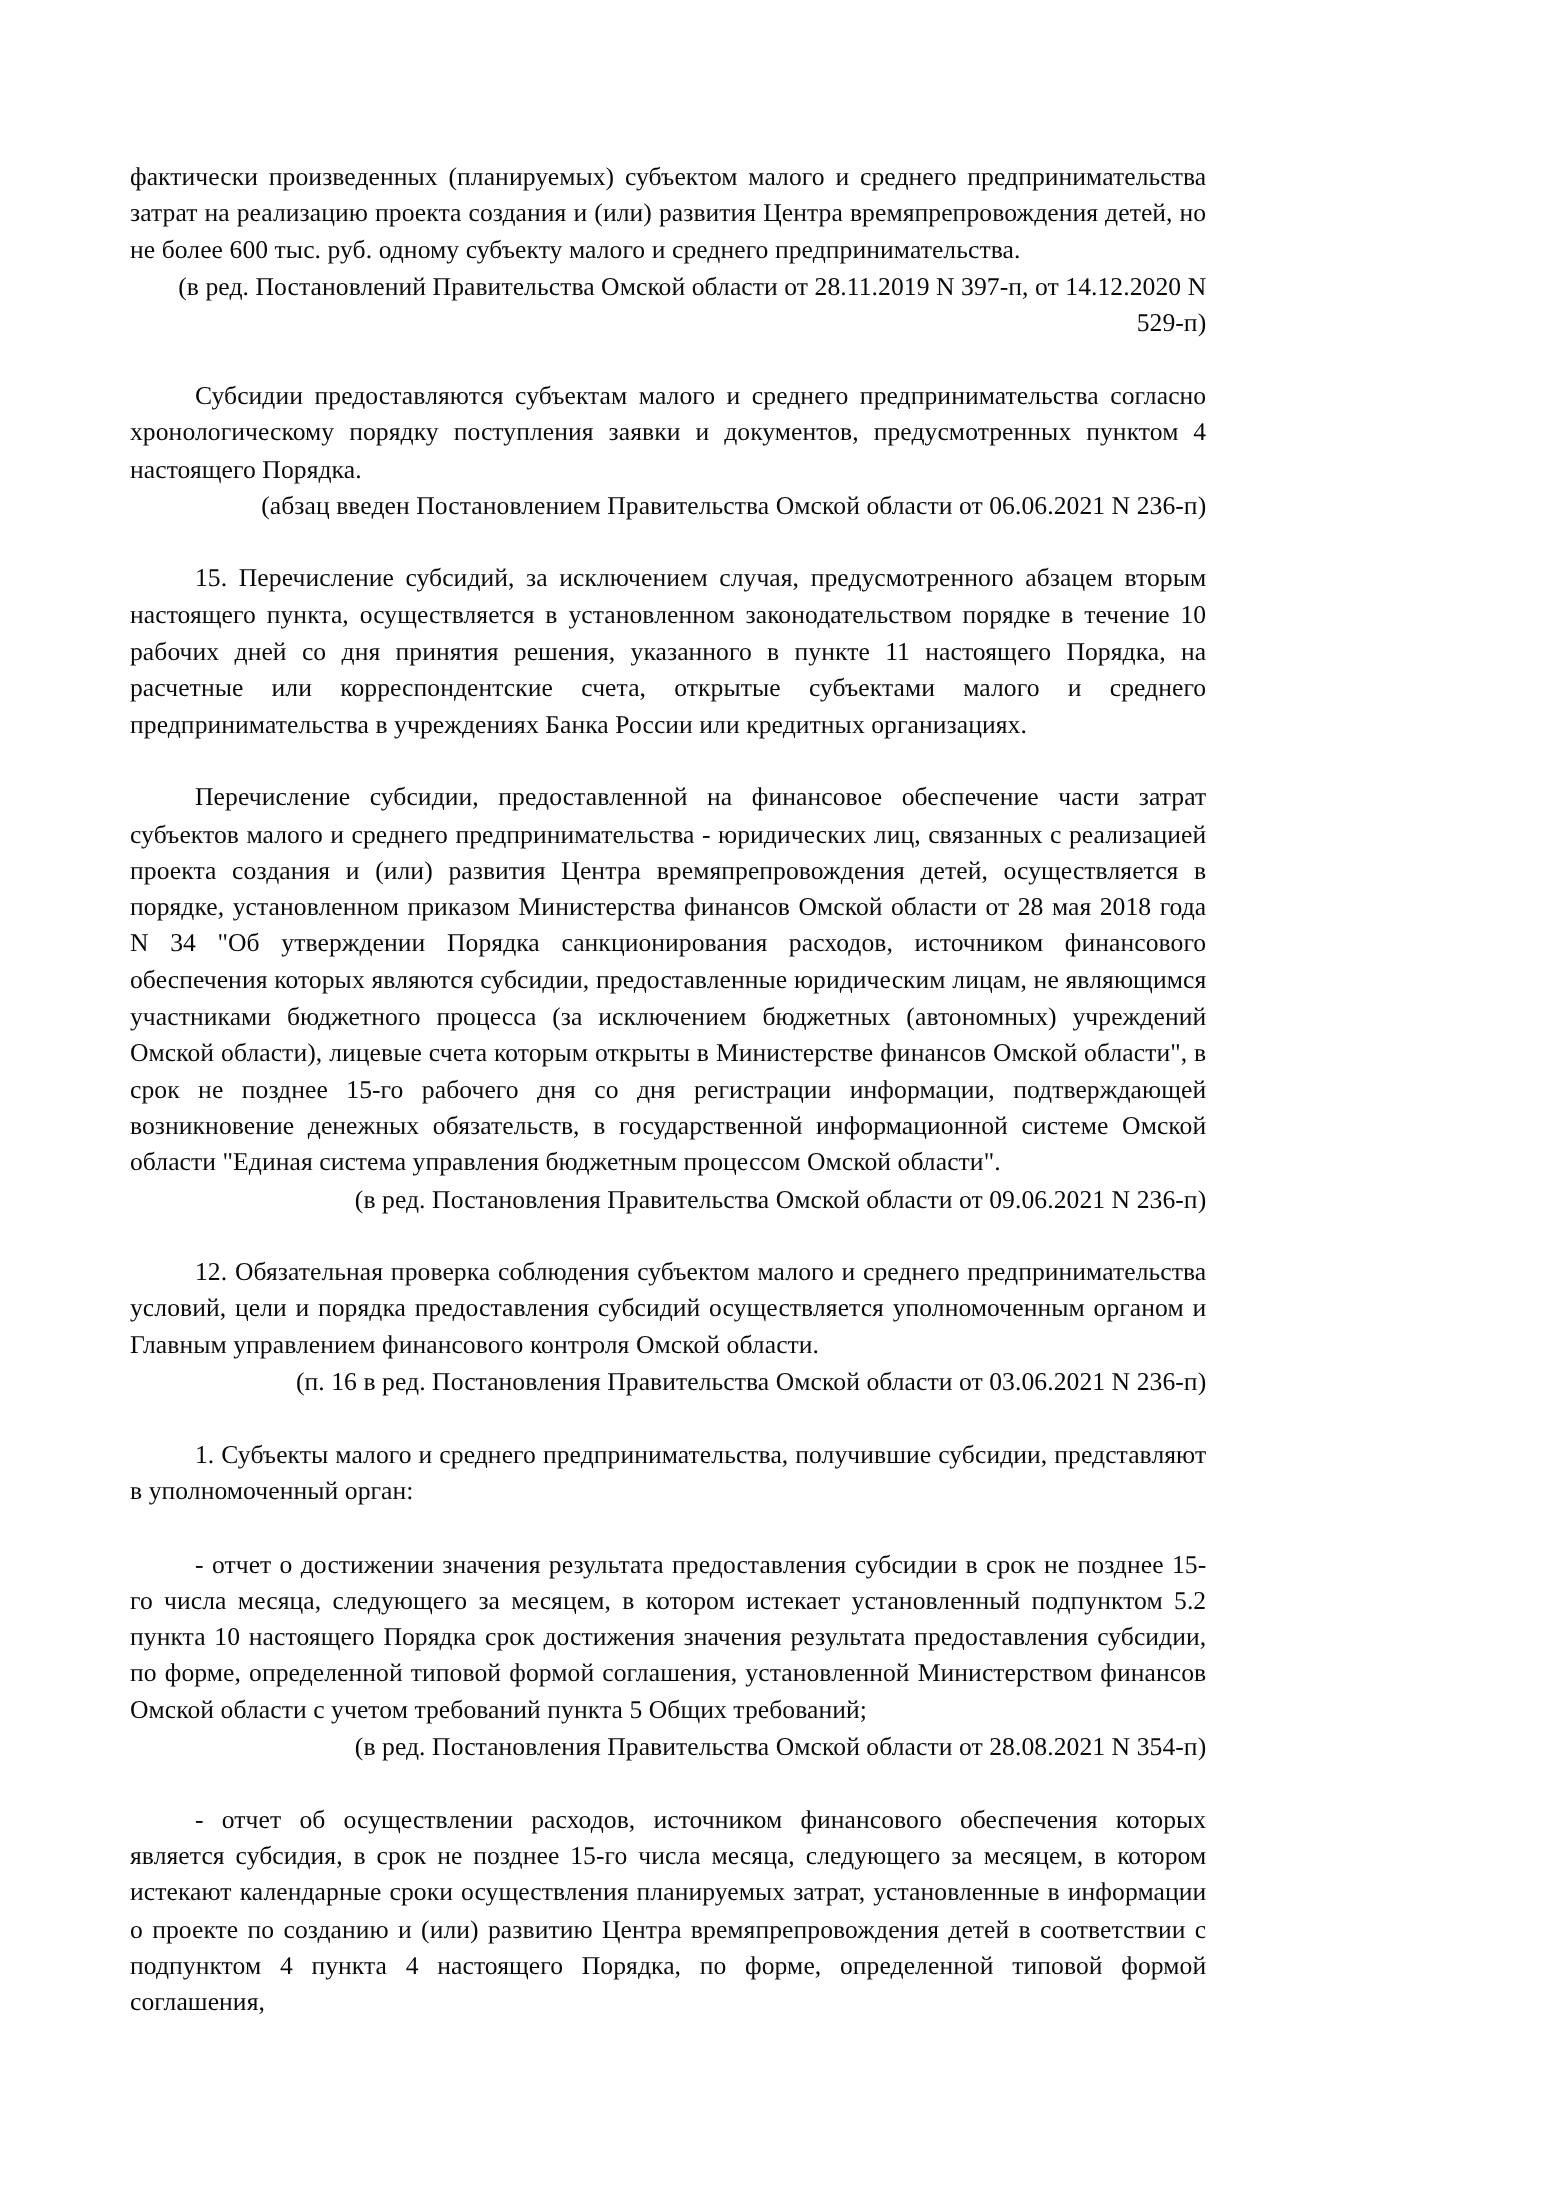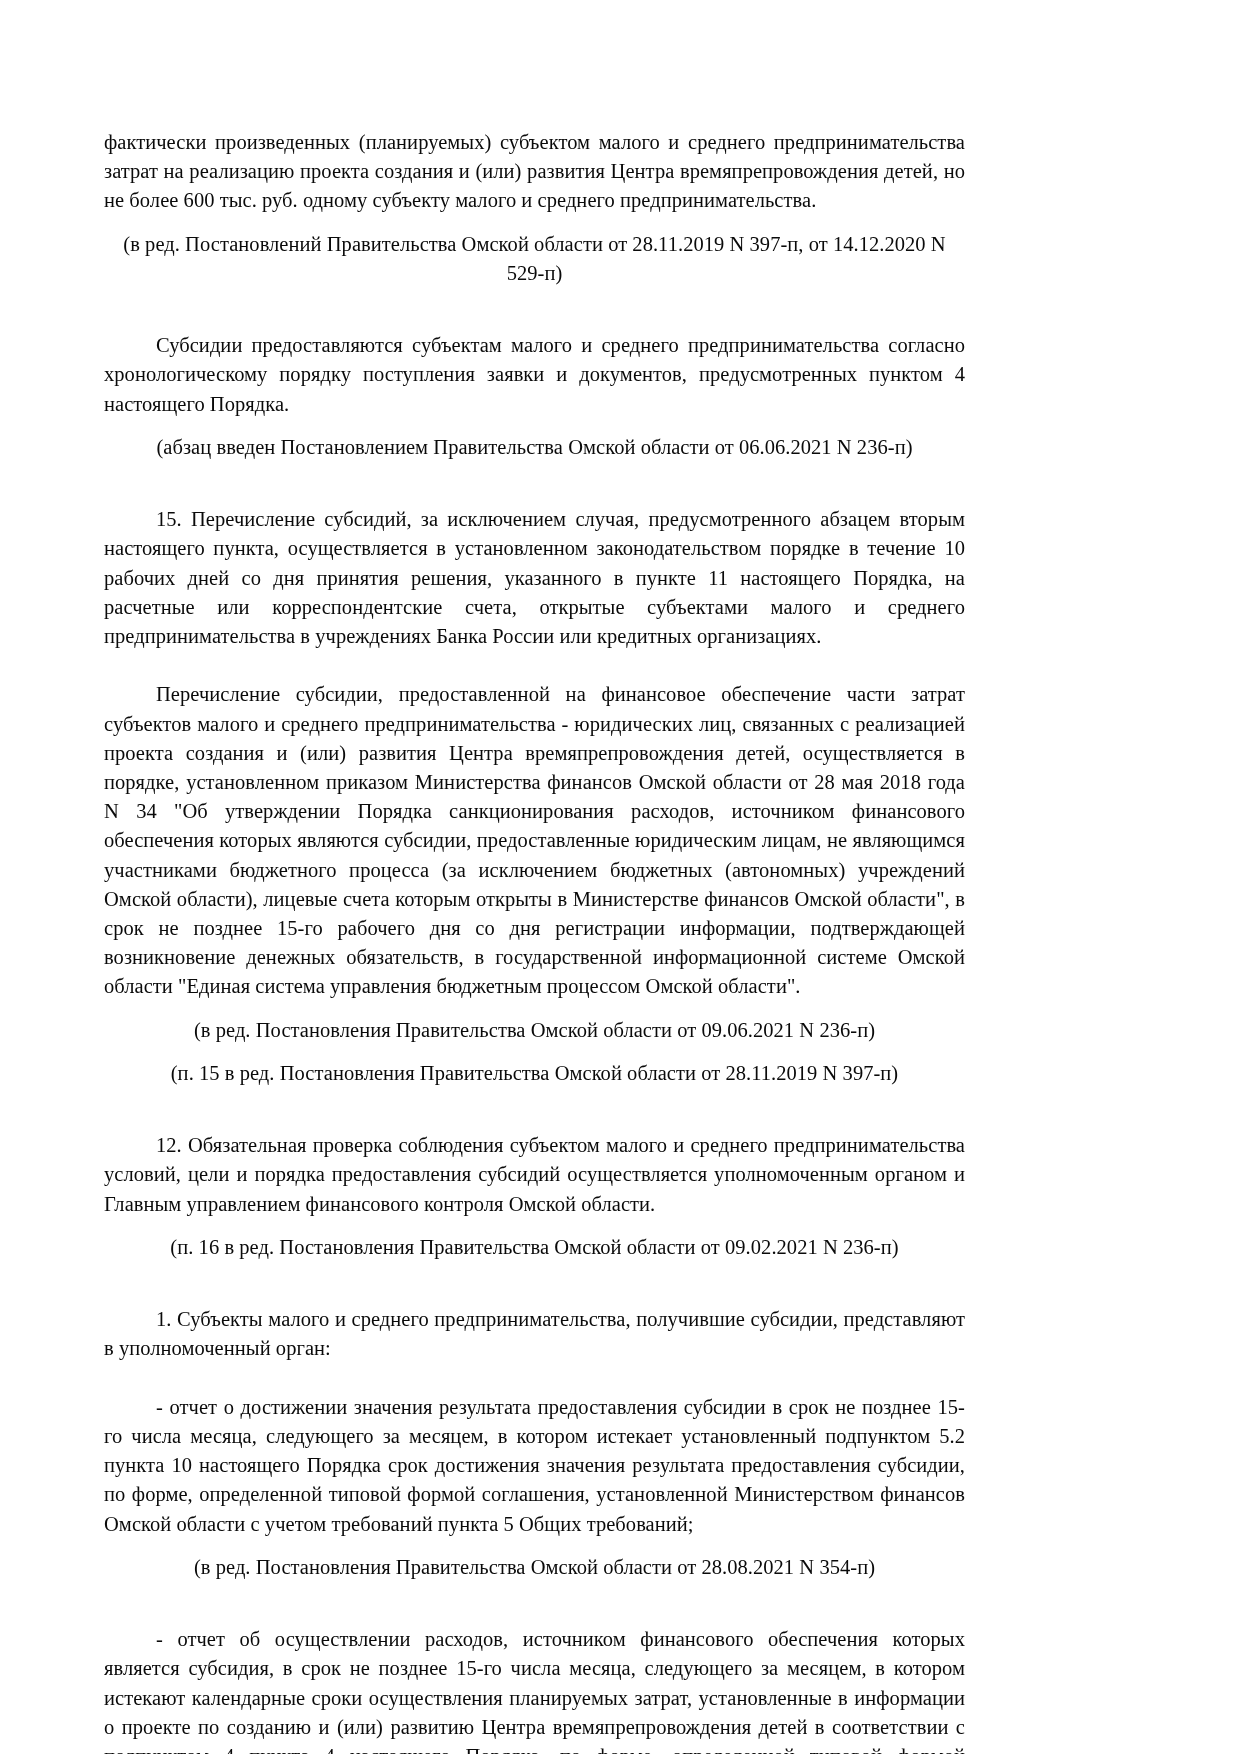--- a/index.html
+++ b/index.html
@@ -38,22 +38,22 @@
     text-indent: 52px;
   }
   .para.noindent {
     text-indent: 0;
   }
   
   .gap {
     height: 29.2px;
   }
   .note {
-    margin: 14px;
-    text-align: center;
+    margin: 0;
+    text-align: right;
     text-indent: 0;
   }
 </style>
 </head>
 <body>
 
 <div class="page">
   <div class="doc-body">
 
     <p class="para noindent">фактически произведенных (планируемых) субъектом малого и среднего предпринимательства затрат на реализацию проекта создания и (или) развития Центра времяпрепровождения детей, но не более 600 тыс. руб. одному субъекту малого и среднего предпринимательства.</p>
@@ -69,27 +69,26 @@
     <div class="gap"></div>
 
     <p class="para indent">15. Перечисление субсидий, за исключением случая, предусмотренного абзацем вторым настоящего пункта, осуществляется в установленном законодательством порядке в течение 10 рабочих дней со дня принятия решения, указанного в пункте 11 настоящего Порядка, на расчетные или корреспондентские счета, открытые субъектами малого и среднего предпринимательства в учреждениях Банка России или кредитных организациях.</p>
 
     <div class="gap"></div>
 
     <p class="para indent">Перечисление субсидии, предоставленной на финансовое обеспечение части затрат субъектов малого и среднего предпринимательства - юридических лиц, связанных с реализацией проекта создания и (или) развития Центра времяпрепровождения детей, осуществляется в порядке, установленном приказом Министерства финансов Омской области от 28 мая 2018 года N 34 "Об утверждении Порядка санкционирования расходов, источником финансового обеспечения которых являются субсидии, предоставленные юридическим лицам, не являющимся участниками бюджетного процесса (за исключением бюджетных (автономных) учреждений Омской области), лицевые счета которым открыты в Министерстве финансов Омской области", в срок не позднее 15-го рабочего дня со дня регистрации информации, подтверждающей возникновение денежных обязательств, в государственной информационной системе Омской области "Единая система управления бюджетным процессом Омской области".</p>
 
     <p class="note">(в ред. Постановления Правительства Омской области от 09.06.2021 N 236-п)</p>
 
-    <p class="note">(п. 15 в ред. Постановления Правительства Омской области от 28.11.2019 N 397-п)</p>
 
     <div class="gap"></div>
 
     <p class="para indent">12. Обязательная проверка соблюдения субъектом малого и среднего предпринимательства условий, цели и порядка предоставления субсидий осуществляется уполномоченным органом и Главным управлением финансового контроля Омской области.</p>
 
-    <p class="note">(п. 16 в ред. Постановления Правительства Омской области от 09.02.2021 N 236-п)</p>
+    <p class="note">(п. 16 в ред. Постановления Правительства Омской области от 03.06.2021 N 236-п)</p>
 
     <div class="gap"></div>
 
     <p class="para indent">1. Субъекты малого и среднего предпринимательства, получившие субсидии, представляют в уполномоченный орган:</p>
 
     <div class="gap"></div>
 
     <p class="para indent">- отчет о достижении значения результата предоставления субсидии в срок не позднее 15-го числа месяца, следующего за месяцем, в котором истекает установленный подпунктом 5.2 пункта 10 настоящего Порядка срок достижения значения результата предоставления субсидии, по форме, определенной типовой формой соглашения, установленной Министерством финансов Омской области с учетом требований пункта 5 Общих требований;</p>
 
     <p class="note">(в ред. Постановления Правительства Омской области от 28.08.2021 N 354-п)</p>

